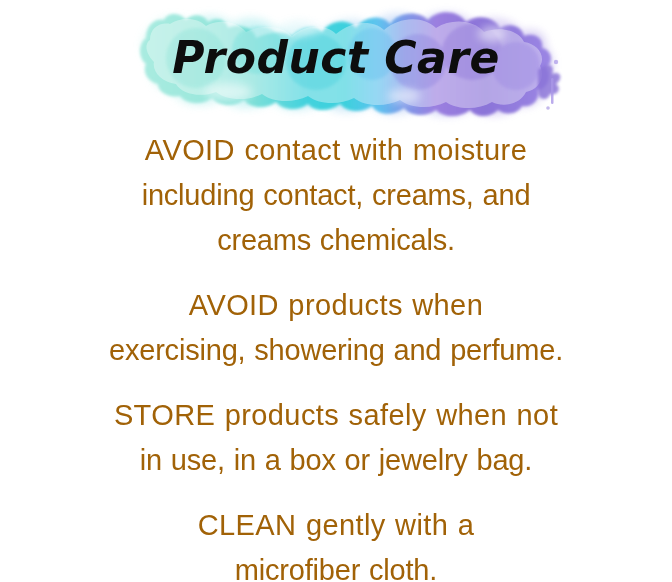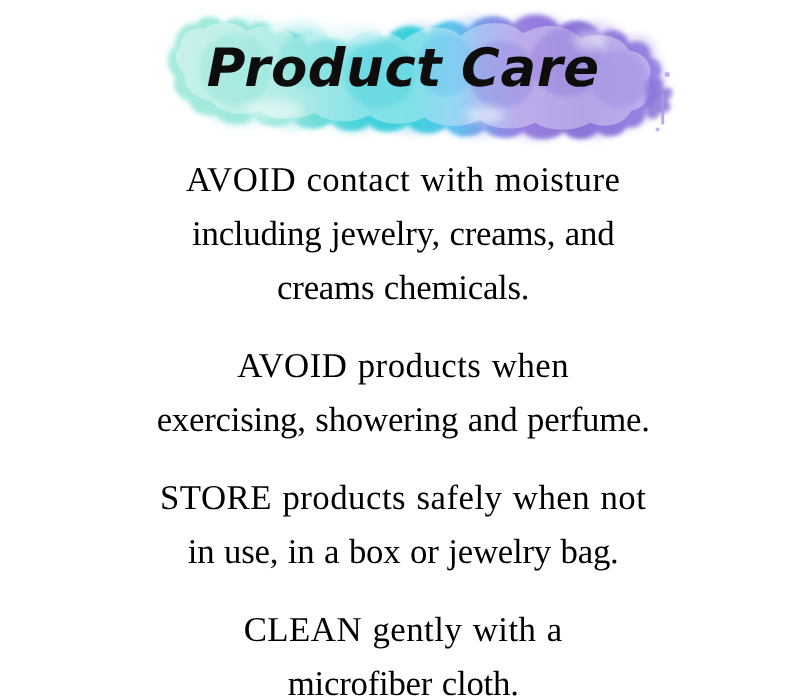--- a/index.html
+++ b/index.html
@@ -60,24 +60,24 @@
 
   
   .body-copy {
     position: absolute;
     left: 36px;
     top: 128px;
     width: 600px;
     text-align: center;
   }
   .para {
-    font-family: Liberation Serif, serif;
+    font-family: Liberation Sans, sans-serif;
     font-size: 29px;
     line-height: 45px;
-    color: #000000;
+    color: #a16207;
     margin: 0 0 20px 0;
     letter-spacing: -0.2px;
     word-spacing: 1px;
   }
   .para:last-child {
     margin-bottom: 0;
   }
   .para .lead {
     letter-spacing: 0.4px;
   }
@@ -214,21 +214,21 @@
       </g>
     </svg>
   </div>
 
   <div class="title">Product Care</div>
 
   <div class="body-copy">
 
     <p class="para">
       <span class="lead">AVOID contact with moisture</span><br>
-      <span>including jewelry, creams, and</span><br>
+      <span>including contact, creams, and</span><br>
       <span>creams chemicals.</span>
     </p>
 
     <p class="para">
       <span class="lead">AVOID products when</span><br>
       <span>exercising, showering and perfume.</span>
     </p>
 
     <p class="para">
       <span class="lead">STORE products safely when not</span><br>

